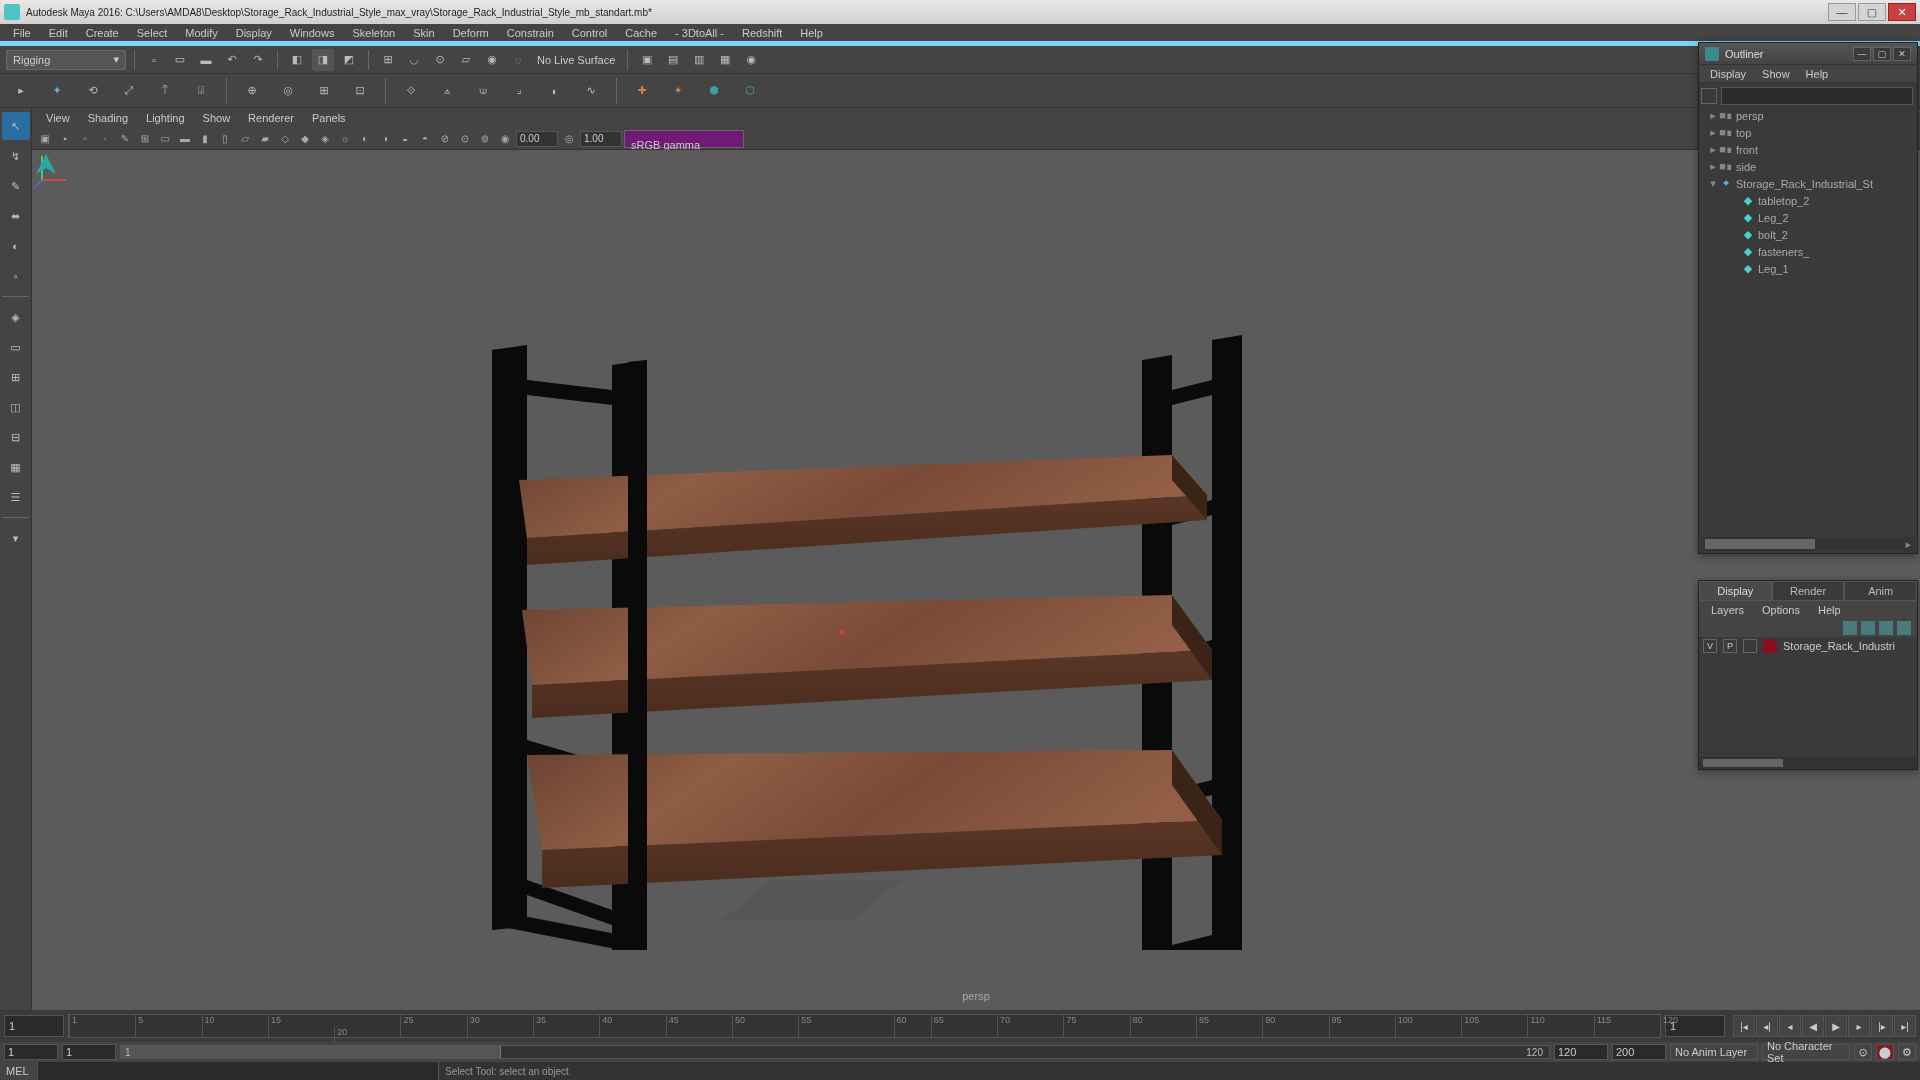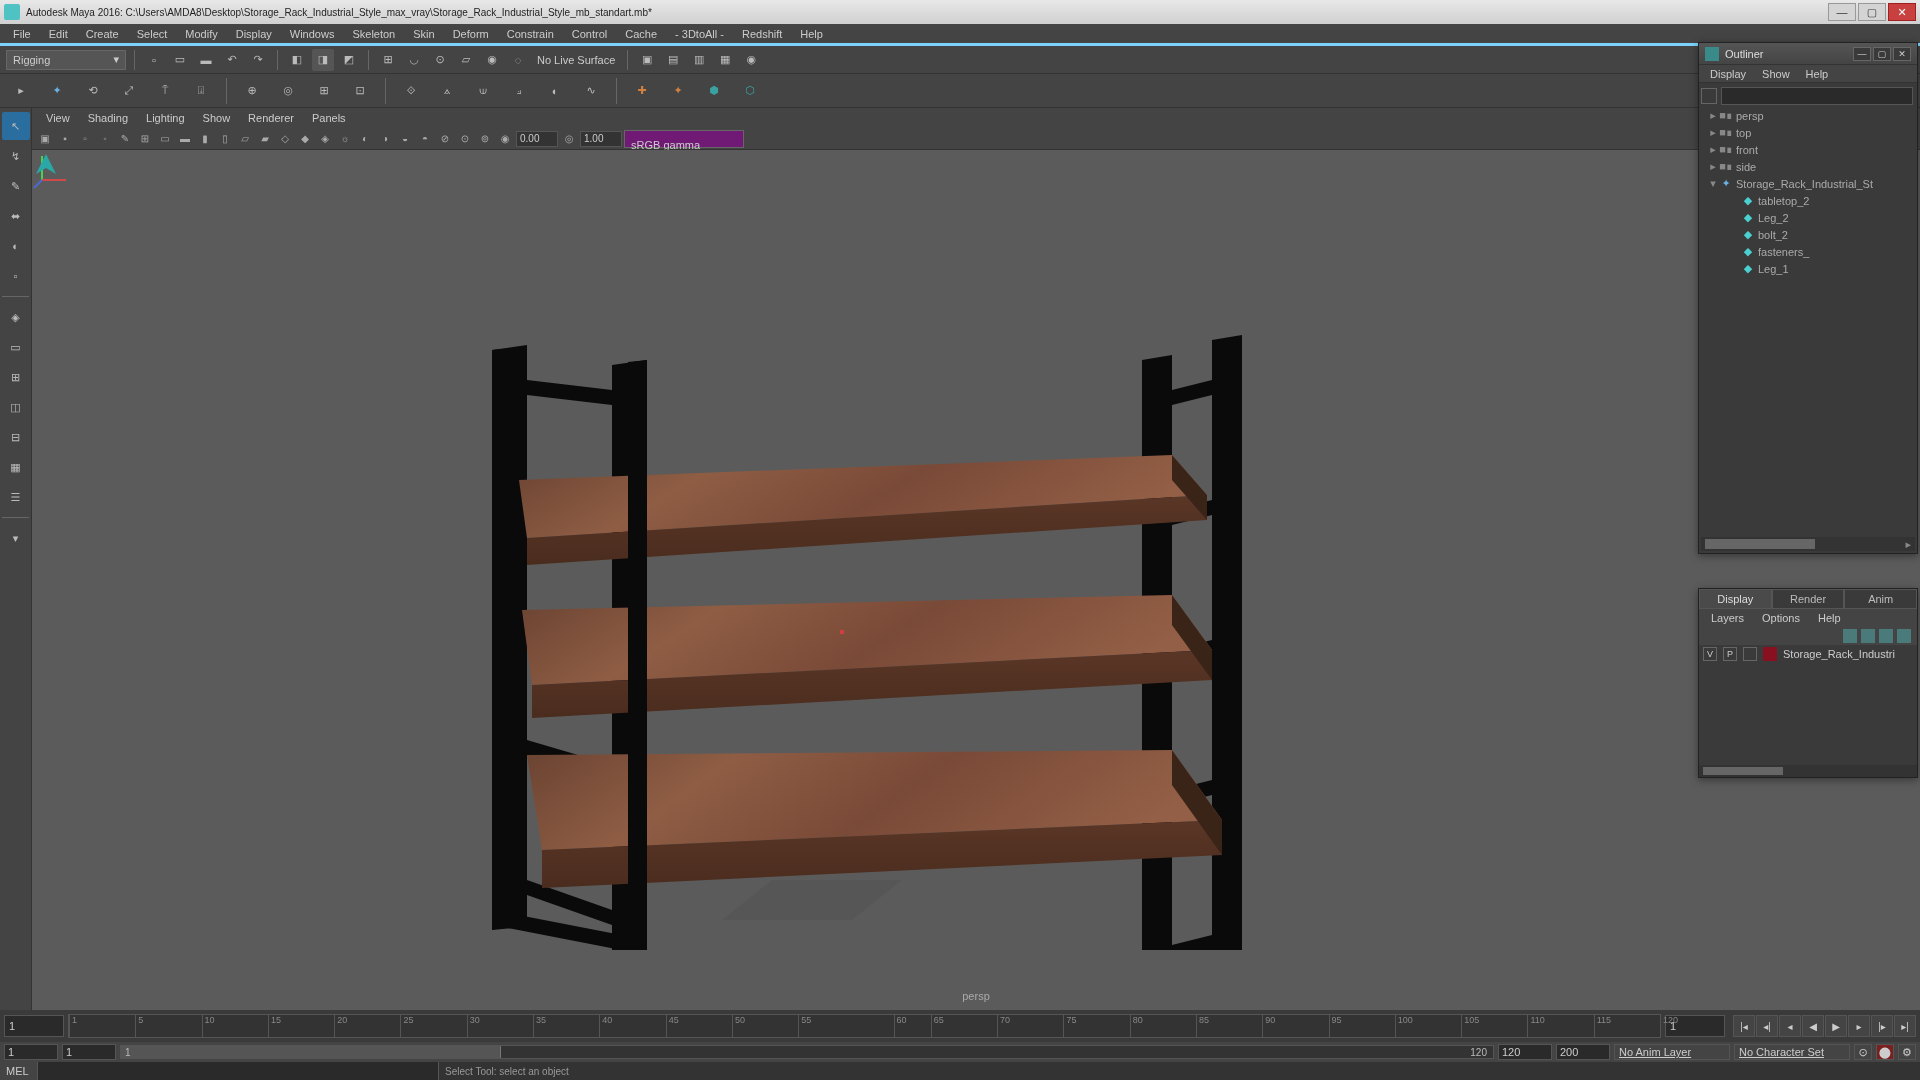--- a/index.html
+++ b/index.html
@@ -7,21 +7,21 @@
 
 
 .titlebar { height:24px; background:linear-gradient(#e8e8e8,#d0d0d0); display:flex; align-items:center; padding:0 4px; color:#222; }
 .titlebar .logo { width:16px; height:16px; background:#4fc3c3; border-radius:2px; margin-right:6px; }
 .titlebar .title { flex:1; font-size:10px; }
 .titlebar .winbtns { display:flex; gap:2px; margin-left:auto; }
 .titlebar .winbtn { width:28px; height:18px; background:#d4d4d4; border:1px solid #999; display:flex; align-items:center; justify-content:center; font-size:11px; color:#333; }
 .titlebar .winbtn.close { background:#c84040; color:#fff; border-color:#a02020; }
 
 
-.menubar { height:22px; background:#444; display:flex; align-items:center; padding:0 4px; border-bottom:3px solid #7dd3fc; }
+.menubar { height:22px; background:#444; display:flex; align-items:center; padding:0 4px; border-bottom:5px solid #7dd3fc; }
 .menubar .mitem { padding:3px 9px; color:#ccc; cursor:pointer; }
 
 
 .shelf { height:28px; background:#444; display:flex; align-items:center; padding:0 6px; gap:4px; border-bottom:1px solid #333; }
 .shelf .dropdown { width:120px; height:20px; background:#555; border:1px solid #666; color:#ccc; padding:0 6px; display:flex; align-items:center; justify-content:space-between; }
 .shelf .sep { width:1px; height:20px; background:#666; margin:0 4px; }
 .shelf .ibtn { width:22px; height:22px; display:flex; align-items:center; justify-content:center; color:#bbb; cursor:pointer; border-radius:2px; }
 .shelf .ibtn.active { background:#555; }
 .shelf .label { color:#ccc; padding:0 4px; }
 
@@ -44,21 +44,21 @@
 .vp-tools .vinput { width:42px; height:16px; background:#333; border:1px solid #555; color:#ccc; padding:0 3px; font-size:10px; }
 .vp-tools .vdrop { width:120px; height:18px; background:#701a75; border:1px solid #666; color:#ccc; padding:8px 6px; display:flex; font-size:10px; }
 
 .viewport { flex:1; background:#5b5b5b; position:relative; overflow:hidden; }
 .viewport svg { position:absolute; top:0; left:0; }
 .vp-label { position:absolute; bottom:8px; left:50%; transform:translateX(-50%); color:#aaa; font-size:11px; }
 .vp-axis { position:absolute; bottom:10px; left:12px; width:40px; height:40px; }
 .vp-home { position:absolute; bottom:6px; left:6px; width:28px; height:28px; }
 
 
-.right-panels { position:absolute; top:42px; right:2px; width:220px; display:flex; flex-direction:column; gap:14px; z-index:10; }
+.right-panels { position:absolute; top:42px; right:2px; width:220px; display:flex; flex-direction:column; gap:6px; z-index:10; }
 .panel { background:#444; border:1px solid #222; box-shadow:0 2px 8px rgba(0,0,0,0.4); }
 .panel-title { height:22px; background:linear-gradient(#555,#444); display:flex; align-items:center; padding:0 6px; color:#ddd; border-bottom:1px solid #333; }
 .panel-title .pt-icon { width:14px; height:14px; background:#3a8a8a; margin-right:6px; }
 .panel-title .pt-btns { margin-left:auto; display:flex; gap:2px; }
 .panel-title .pt-btns .pb { width:18px; height:14px; background:#3a3a3a; border:1px solid #666; text-align:center; font-size:9px; line-height:12px; color:#ccc; cursor:pointer; }
 .panel-menu { height:18px; display:flex; align-items:center; padding:0 4px; gap:2px; background:#444; border-bottom:1px solid #333; }
 .panel-menu .pm { padding:1px 7px; color:#ccc; cursor:pointer; font-size:11px; }
 .panel-body { padding:2px; background:#3a3a3a; }
 .outliner-search { height:18px; background:#2a2a2a; border:1px solid #555; margin:2px; }
 .outliner-tree { height:430px; overflow:auto; background:#3a3a3a; }
@@ -88,21 +88,21 @@
 .timeslider .ts-frame { width:60px; height:22px; background:#2a2a2a; border:1px solid #555; margin:0 4px; color:#ccc; padding:0 4px; display:flex; align-items:center; }
 .timeslider .ts-track { flex:1; height:24px; background:#333; position:relative; border:1px solid #555; }
 .timeslider .ts-tick { position:absolute; top:0; height:100%; border-left:1px solid #555; color:#888; font-size:9px; padding-left:2px; }
 .timeslider .ts-btns { display:flex; gap:1px; margin:0 4px; }
 .timeslider .ts-btn { width:22px; height:22px; background:#444; border:1px solid #555; color:#ccc; display:flex; align-items:center; justify-content:center; cursor:pointer; font-size:10px; }
 
 
 .rangeslider { position:absolute; left:0; right:0; bottom:18px; height:20px; background:#444; display:flex; align-items:center; gap:4px; padding:0 4px; }
 .rangeslider .rs-in { width:54px; height:16px; background:#2a2a2a; border:1px solid #555; color:#ccc; padding:0 3px; font-size:10px; display:flex; align-items:center; }
 .rangeslider .rs-track { flex:1; height:14px; background:#333; border:1px solid #555; position:relative; }
-.rangeslider .rs-drop { width:116px; height:16px; background:#444; border:1px solid #555; color:#ccc; padding:0 4px; font-size:10px; display:flex; align-items:center;text-decoration:underline; }
+.rangeslider .rs-drop { width:88px; height:16px; background:#444; border:1px solid #555; color:#ccc; padding:0 4px; font-size:10px; display:flex; align-items:center; }
 .rangeslider .rs-ibtn { width:18px; height:16px; background:#444; border:1px solid #555; color:#ccc; display:flex; align-items:center; justify-content:center; cursor:pointer; }
 
 
 .cmdline { position:absolute; left:0; right:0; bottom:0; height:18px; background:#3a3a3a; display:flex; align-items:center; }
 .cmdline .cmd-label { width:38px; padding:0 6px; color:#ccc; background:#444; height:100%; display:flex; align-items:center; border-right:1px solid #555; }
 .cmdline .cmd-input { width:400px; height:100%; background:#2a2a2a; border:none; color:#ccc; padding:0 4px; }
 .cmdline .cmd-feedback { flex:1; padding:0 6px; color:#999; background:#333; height:100%; display:flex; align-items:center; border-left:1px solid #555; font-size:10px; }
 
 svg .frame-black { fill:#0a0a0a; }
 </style>
@@ -452,21 +452,21 @@
 
 <div class="timeslider">
   <div class="ts-frame">
       <span>1</span>
     </div>
   <div class="ts-track" id="ts-track">
       <div class="ts-tick" style="left: 0%;">1</div>
       <div class="ts-tick" style="left: 4.16667%;">5</div>
       <div class="ts-tick" style="left: 8.33333%;">10</div>
       <div class="ts-tick" style="left: 12.5%;">15</div>
-      <div class="ts-tick" style="left: 16.6667%;">20</div>
+      <div class="ts-tick" style="left: 16.6667%; margin-top: 12px;">20</div>
       <div class="ts-tick" style="left: 20.8333%;">25</div>
       <div class="ts-tick" style="left: 25%;">30</div>
       <div class="ts-tick" style="left: 29.1667%;">35</div>
       <div class="ts-tick" style="left: 33.3333%;">40</div>
       <div class="ts-tick" style="left: 37.5%;">45</div>
       <div class="ts-tick" style="left: 41.6667%;">50</div>
       <div class="ts-tick" style="left: 45.8333%;">55</div>
       <div class="ts-tick" style="left: 50%; margin-left: 29px;">60</div>
       <div class="ts-tick" style="left: 54.1667%;">65</div>
       <div class="ts-tick" style="left: 58.3333%;">70</div>

